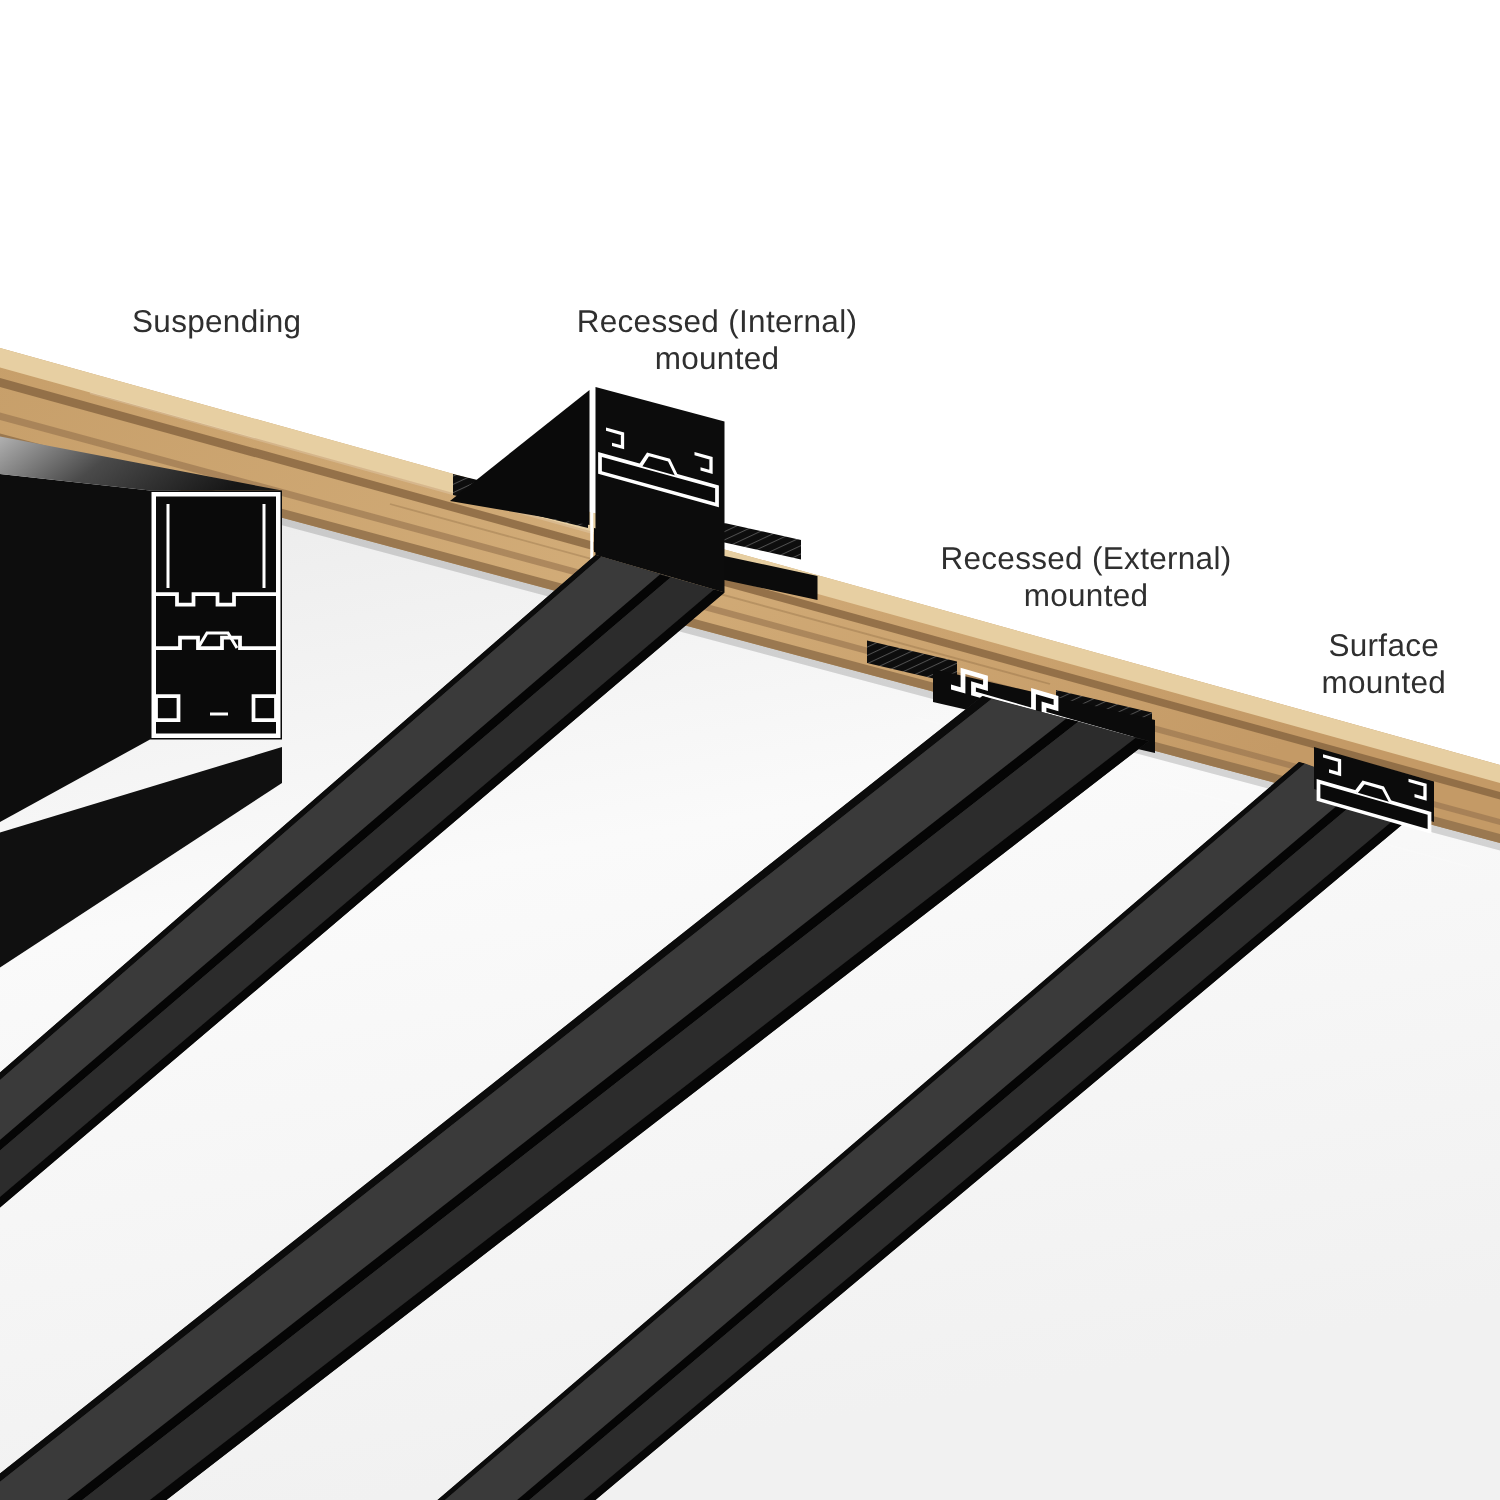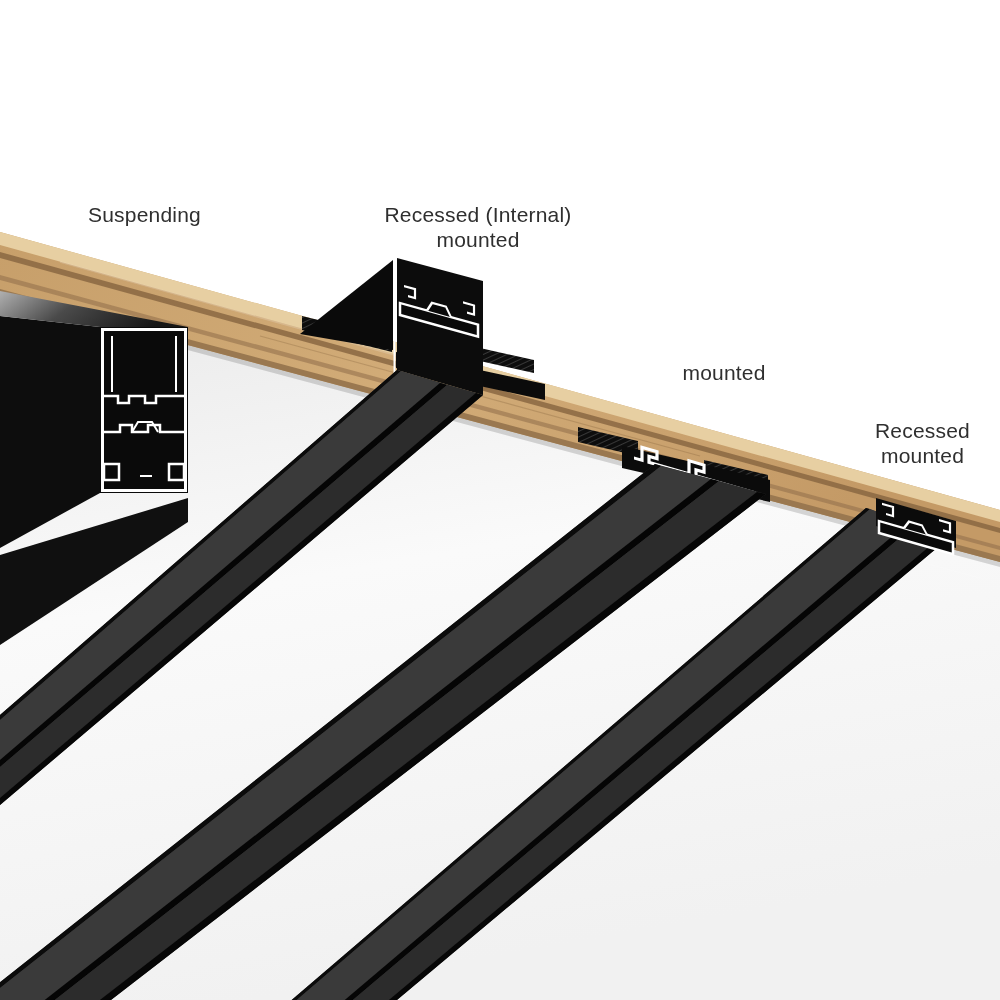--- a/index.html
+++ b/index.html
@@ -152,21 +152,22 @@
   <div class="label" style="left:88px;top:202px;">
     <div>Suspending</div>
   </div>
 
   <div class="label centered" style="left:360px;top:202px;width:236px;">
     <div>Recessed (Internal)</div>
     <div>mounted</div>
   </div>
 
   <div class="label centered" style="left:605px;top:360px;width:238px;">
+    <div>Recessed (External)</div>
     <div>mounted</div>
   </div>
 
   <div class="label centered" style="left:845px;top:418px;width:155px;">
-    <div>Recessed</div>
+    <div>Surface</div>
     <div>mounted</div>
   </div>
 
 </div>
 
 </body></html>

